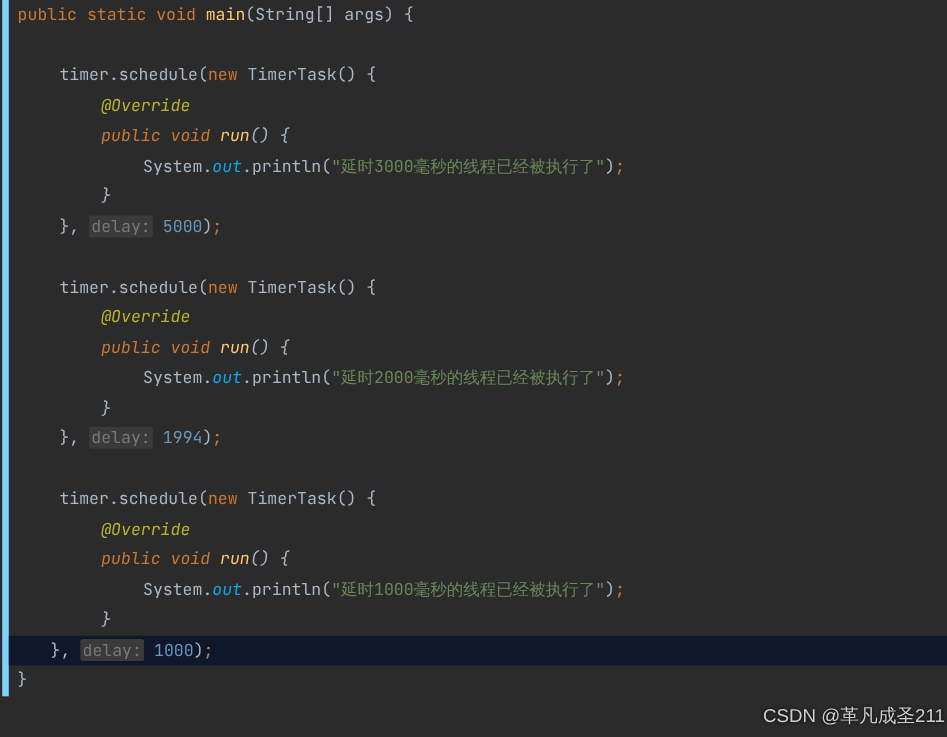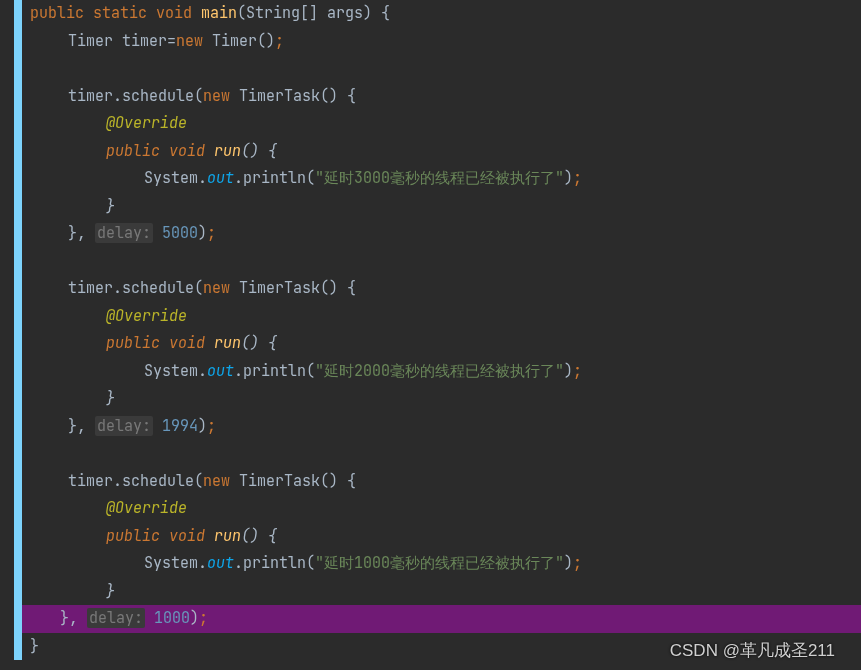--- a/index.html
+++ b/index.html
@@ -9,56 +9,55 @@
       font-size: 15px;
       line-height: 27.5px;
       color: #a9b7c6;
       width: 861px;
       height: 670px;
       overflow: hidden;
       position: relative;
     }
     .editor {
       padding: 0px 8px;
-      border-left: 8px solid #7dd3fc;
-      margin-left: 14px;
+      border-left: 6px solid #7dd3fc;
+      margin-left: 2px;
     }
     .line { white-space: pre; }
-    .hl-line { background: #701a75; margin-left: -8px; padding-left: 8px; margin-right: -8px; }
+    .hl-line { background: #0f172a; margin-left: -8px; padding-left: 8px; margin-right: -8px; }
     .kw { color: #cc7832; }
     .fn { color: #ffc66d; }
     .ann { color: #bbb529; }
     .str { color: #6a8759; }
     .num { color: #6897bb; }
     .field { color: #0ea5e9; font-style: italic; }
     .hint { color: #787878; background: #3a3a3a; padding: 0 2px; border-radius: 2px; text-align: center; }
     .plain { color: #a9b7c6; }
     .semi { color: #cc7832; }
     .watermark {
       position: absolute;
       bottom: 6px;
-      right: 26px;
+      right: 2px;
       color: #d0d0d0;
       font-size: 17px;
       font-family: Arial, sans-serif;
       text-shadow: 0 0 3px #000;
     }
     .ind1 { padding-left: 38px; }
     .ind2 { padding-left: 76px; font-style: italic; }
     .ind3 { padding-left: 114px; }
     .ind0 { padding-left: 0px; }
   </style>
 </head>
 <body>
 
 <div class="editor">
 
   <div class="line"><span class="kw">public static void </span><span class="fn">main</span><span class="plain">(String[] args) {</span></div>
 
-  <div class="line ind1"><span class="plain">Timer timer=</span><span class="kw">new </span><span class="plain">Timer()</span><span class="semi">;</span></div>
 
   <div class="line"> </div>
 
   <div class="line ind1"><span class="plain">timer.schedule(</span><span class="kw">new </span><span class="plain">TimerTask() {</span></div>
   <div class="line ind2"><span class="ann">@Override</span></div>
   <div class="line ind2"><span class="kw">public void </span><span class="fn">run</span><span class="plain">() {</span></div>
   <div class="line ind3"><span class="plain">System.</span><span class="field">out</span><span class="plain">.println(</span><span class="str">"延时3000毫秒的线程已经被执行了"</span><span class="plain">)</span><span class="semi">;</span></div>
   <div class="line ind2"><span class="plain">}</span></div>
   <div class="line ind1"><span class="plain">}, </span><span class="hint">delay:</span><span class="num"> 5000</span><span class="plain">)</span><span class="semi">;</span></div>
 

